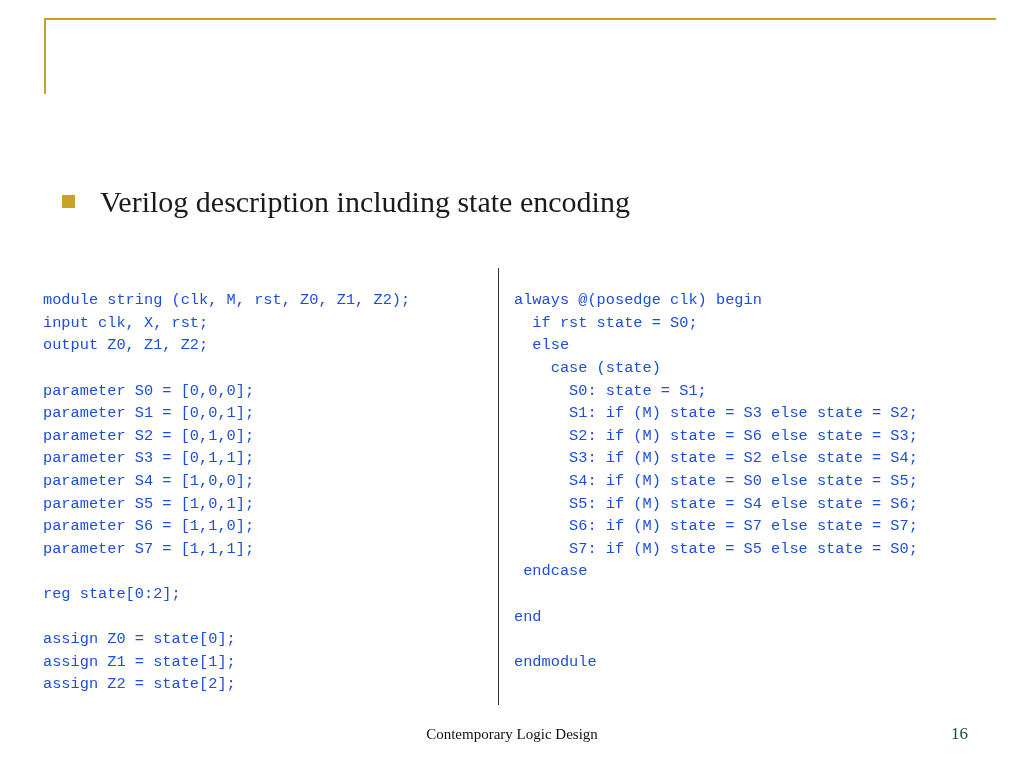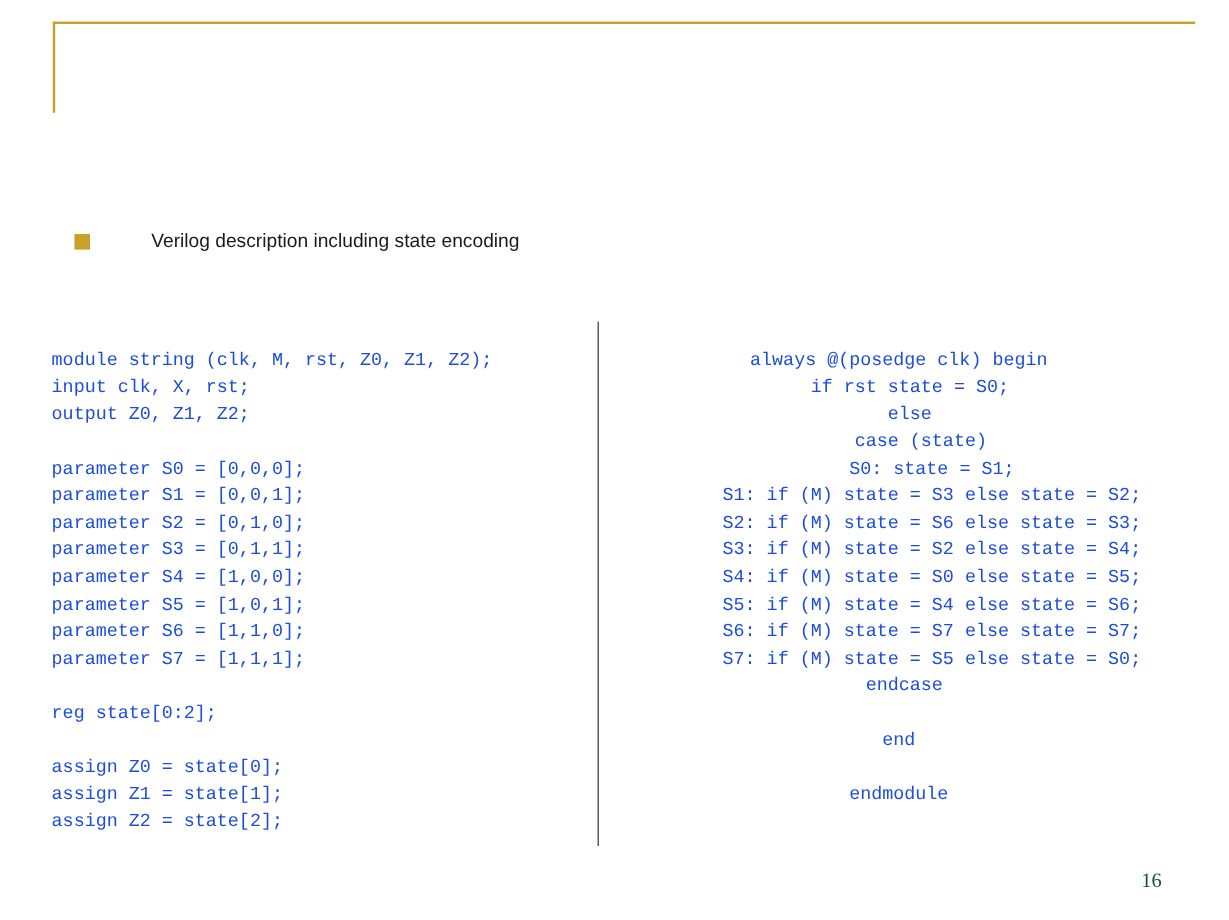--- a/index.html
+++ b/index.html
@@ -64,46 +64,44 @@
   }
   .bullet-marker {
     width: 13px;
     height: 13px;
     background: #c8a02a;
     margin-top: 9px;
     margin-right: 25px;
     flex: 0 0 auto;
   }
   .bullet-text {
-    font-size: 16px;
+    font-size: 30px;
     line-height: 31px;
     color: #1a1a1a;
-    font-family: Liberation Sans, sans-serif;
-    margin-left: 26px;
+    font-family: Liberation Serif, serif;
   }
 
   
   .code-col {
     position: absolute;
     font-family: "Liberation Mono", monospace;
     font-size: 15.3px;
     line-height: 22.6px;
     color: #1d4ed8;
     white-space: pre;
   }
   .code-left {
     left: 43px;
     top: 274px;
     width: 440px;
   }
   .code-right {
     left: 514px;
     top: 274px;
     width: 470px;
-    text-align: center;
   }
   .col-divider {
     position: absolute;
     left: 498px;
     top: 268px;
     width: 1px;
     height: 437px;
     background: #333333;
   }
 
@@ -182,15 +180,16 @@
       S4: if (M) state = S0 else state = S5;
       S5: if (M) state = S4 else state = S6;
       S6: if (M) state = S7 else state = S7;
       S7: if (M) state = S5 else state = S0;
  endcase
 
 end
 
 endmodule</pre>
 
+  <div class="footer-center">Contemporary Logic Design</div>
   <div class="footer-page">16</div>
 
 </div>
 
 </body></html>

